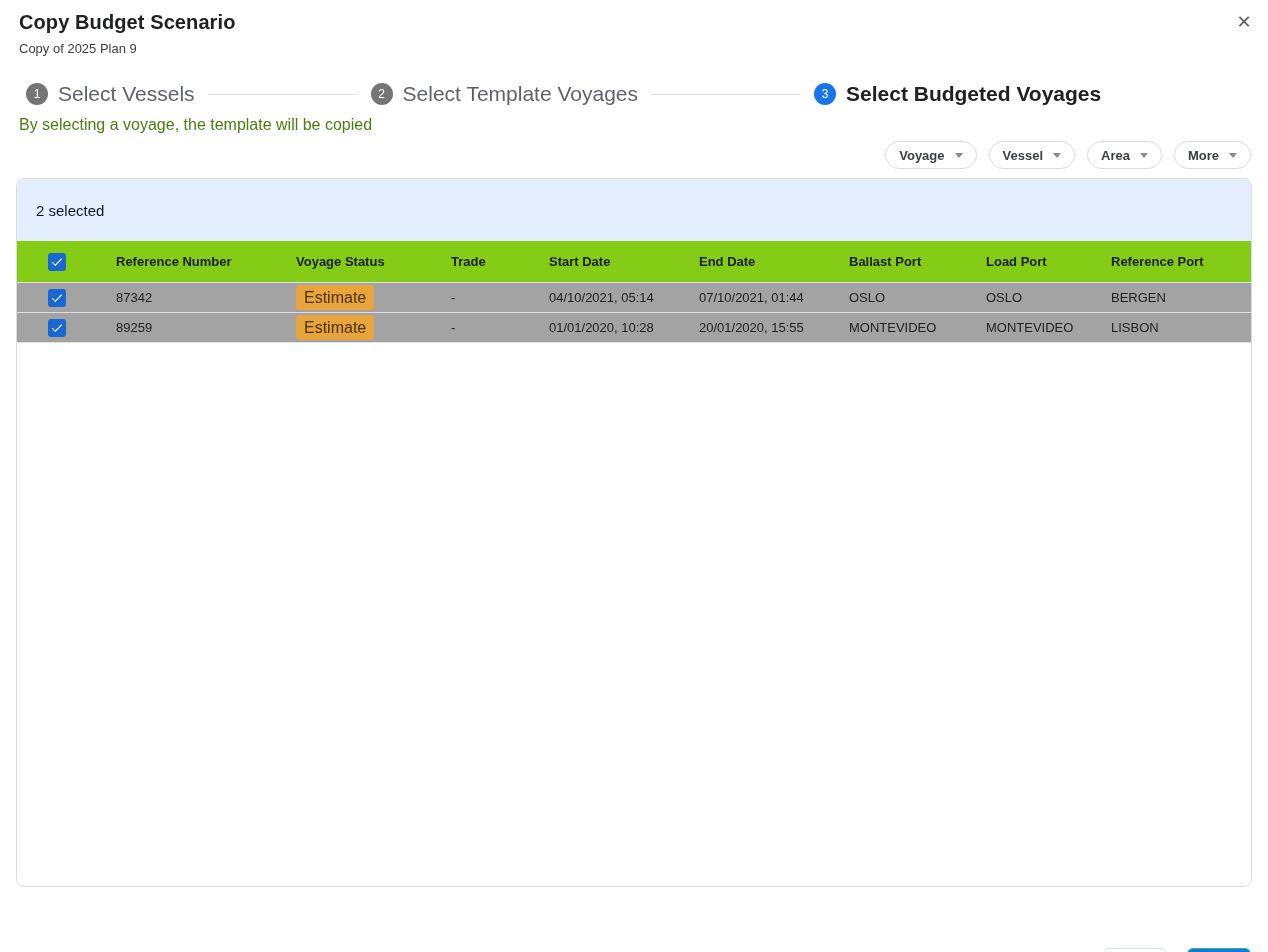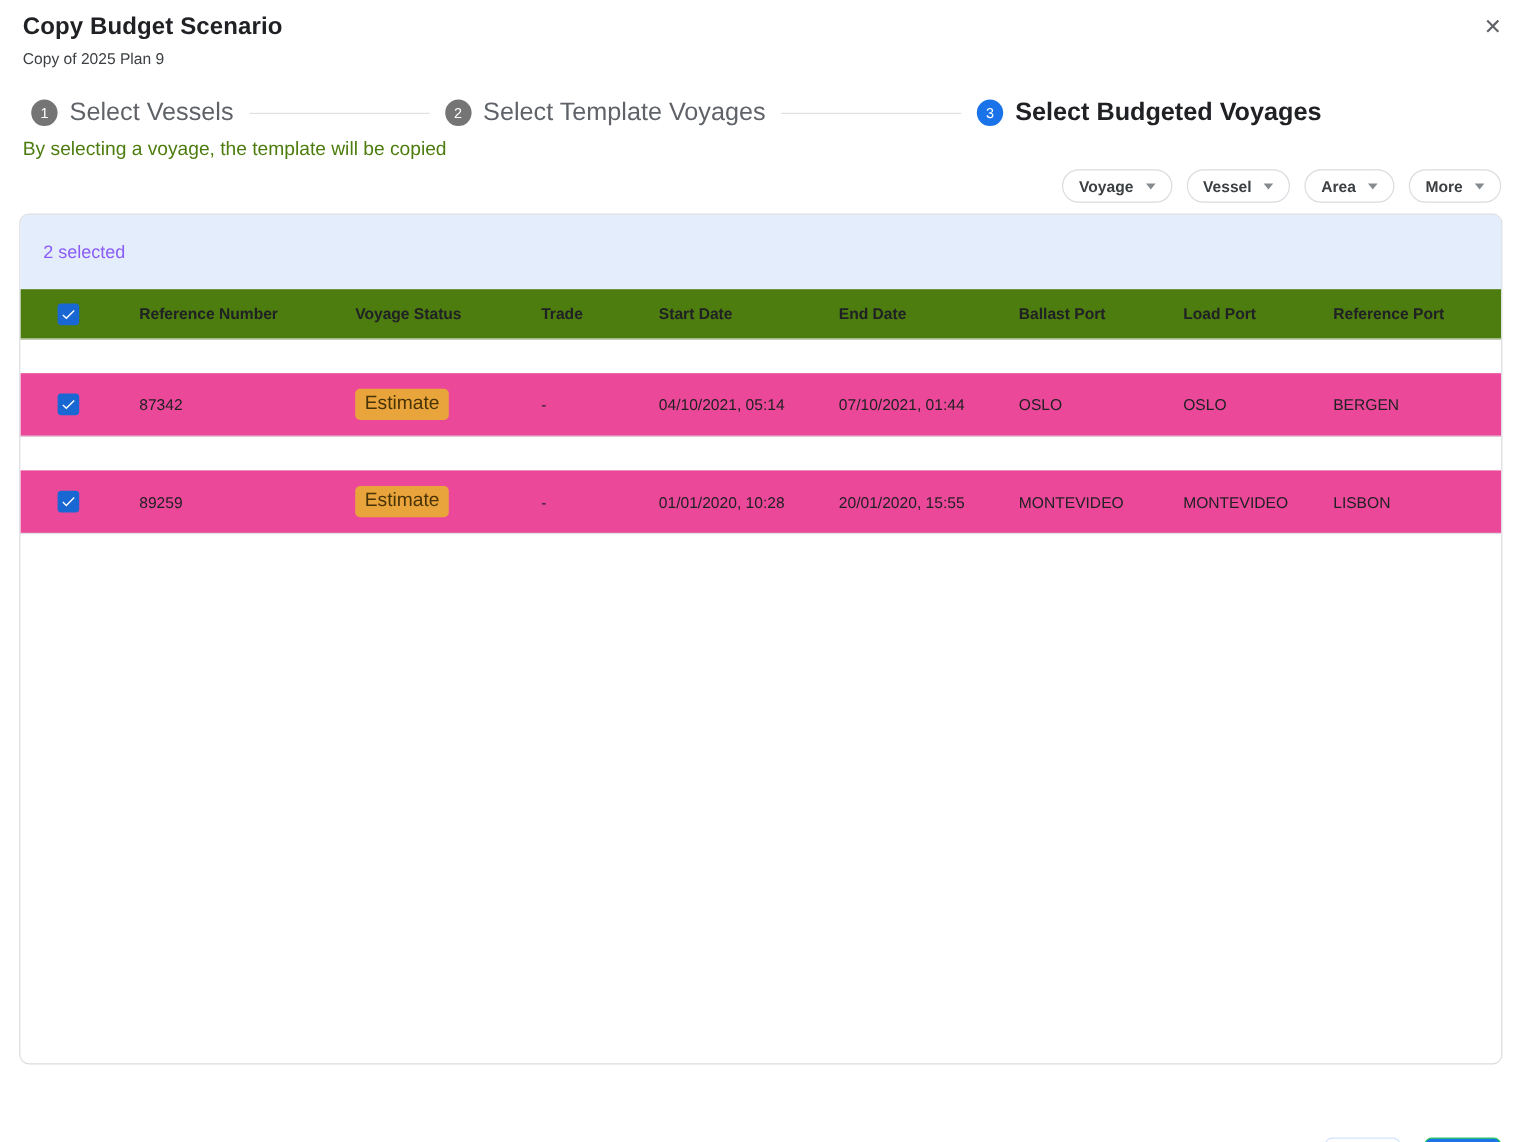--- a/index.html
+++ b/index.html
@@ -23,26 +23,26 @@
   .caption { position: absolute; left: 19px; top: 116px; font-size: 16px; color: #4d7c0f; }
 
   
   .filters { position: absolute; top: 141px; right: 17px; display: flex; gap: 12px; }
   .pill { display: flex; align-items: center; height: 28px; padding: 0 13px; border: 1px solid #dadce0; border-radius: 14px; background: #fff; font-size: 13px; font-weight: 700; color: #3c4043; cursor: pointer; font-family: "Liberation Sans", sans-serif; }
   .pill .arrow { width: 0; height: 0; border-left: 4px solid transparent; border-right: 4px solid transparent; border-top: 5px solid #868b90; margin-left: 10px; }
 
   
   .table-card { position: absolute; left: 16px; top: 178px; width: 1236px; height: 709px; background: #ffffff; border: 1px solid #dadce0; border-radius: 8px; overflow: hidden; }
   .selection-band { height: 62px; background: #e4edfb; display: flex; align-items: center; padding-left: 19px; }
-  .selection-band .sel-text { font-size: 15px; color: #8b5cf6; }
+  .selection-band .sel-text { font-size: 15px; color: #0f172a; }
 
   .grid-row { display: grid; grid-template-columns: 99px 180px 155px 98px 150px 150px 137px 125px 1fr; align-items: center; }
-  .thead { height: 42px; background: #4d7c0f; border-bottom: 1px solid #e0e0e0; }
+  .thead { height: 42px; background: #84cc16; border-bottom: 1px solid #e0e0e0; }
   .thead .th { font-size: 13px; font-weight: 700; color: #202124; }
-  .trow { height: 53px; background: #ec4899; border-bottom: 1px solid #e0e0e0; cursor: pointer; margin-top: 28px; }
+  .trow { height: 30px; background: #a3a3a3; border-bottom: 1px solid #e0e0e0; cursor: pointer; }
   .td { font-size: 13px; color: #202124; white-space: nowrap; }
 
   .cb-cell { padding-left: 31px; }
   .checkbox { width: 18px; height: 18px; background: #1967d2; border-radius: 3px; display: flex; align-items: center; justify-content: center; cursor: pointer; }
   .checkbox svg { width: 14px; height: 14px; display: block; }
 
   .badge { display: inline-block; background: #e9a53c; color: #4a3306; font-size: 16px; padding: 3px 8px; border-radius: 4px; line-height: 1.2; }
 
   
   .footer { position: absolute; top: 948px; right: 17px; display: flex; gap: 20px; }

